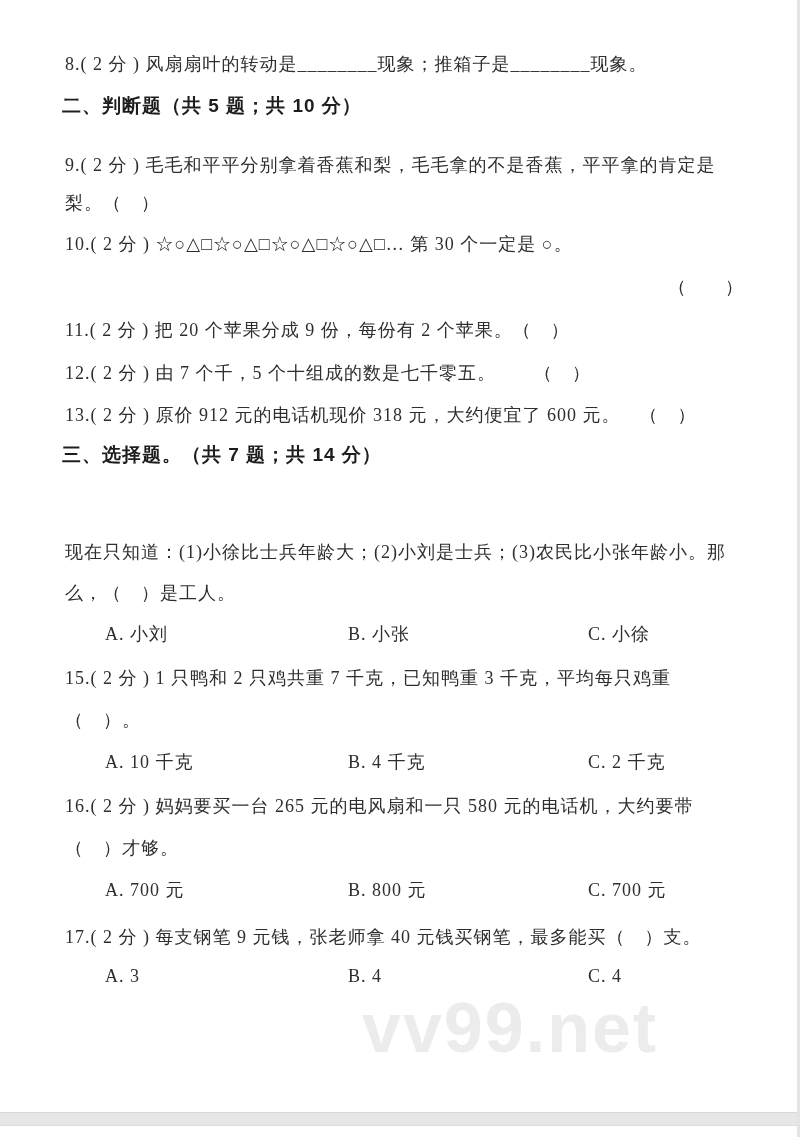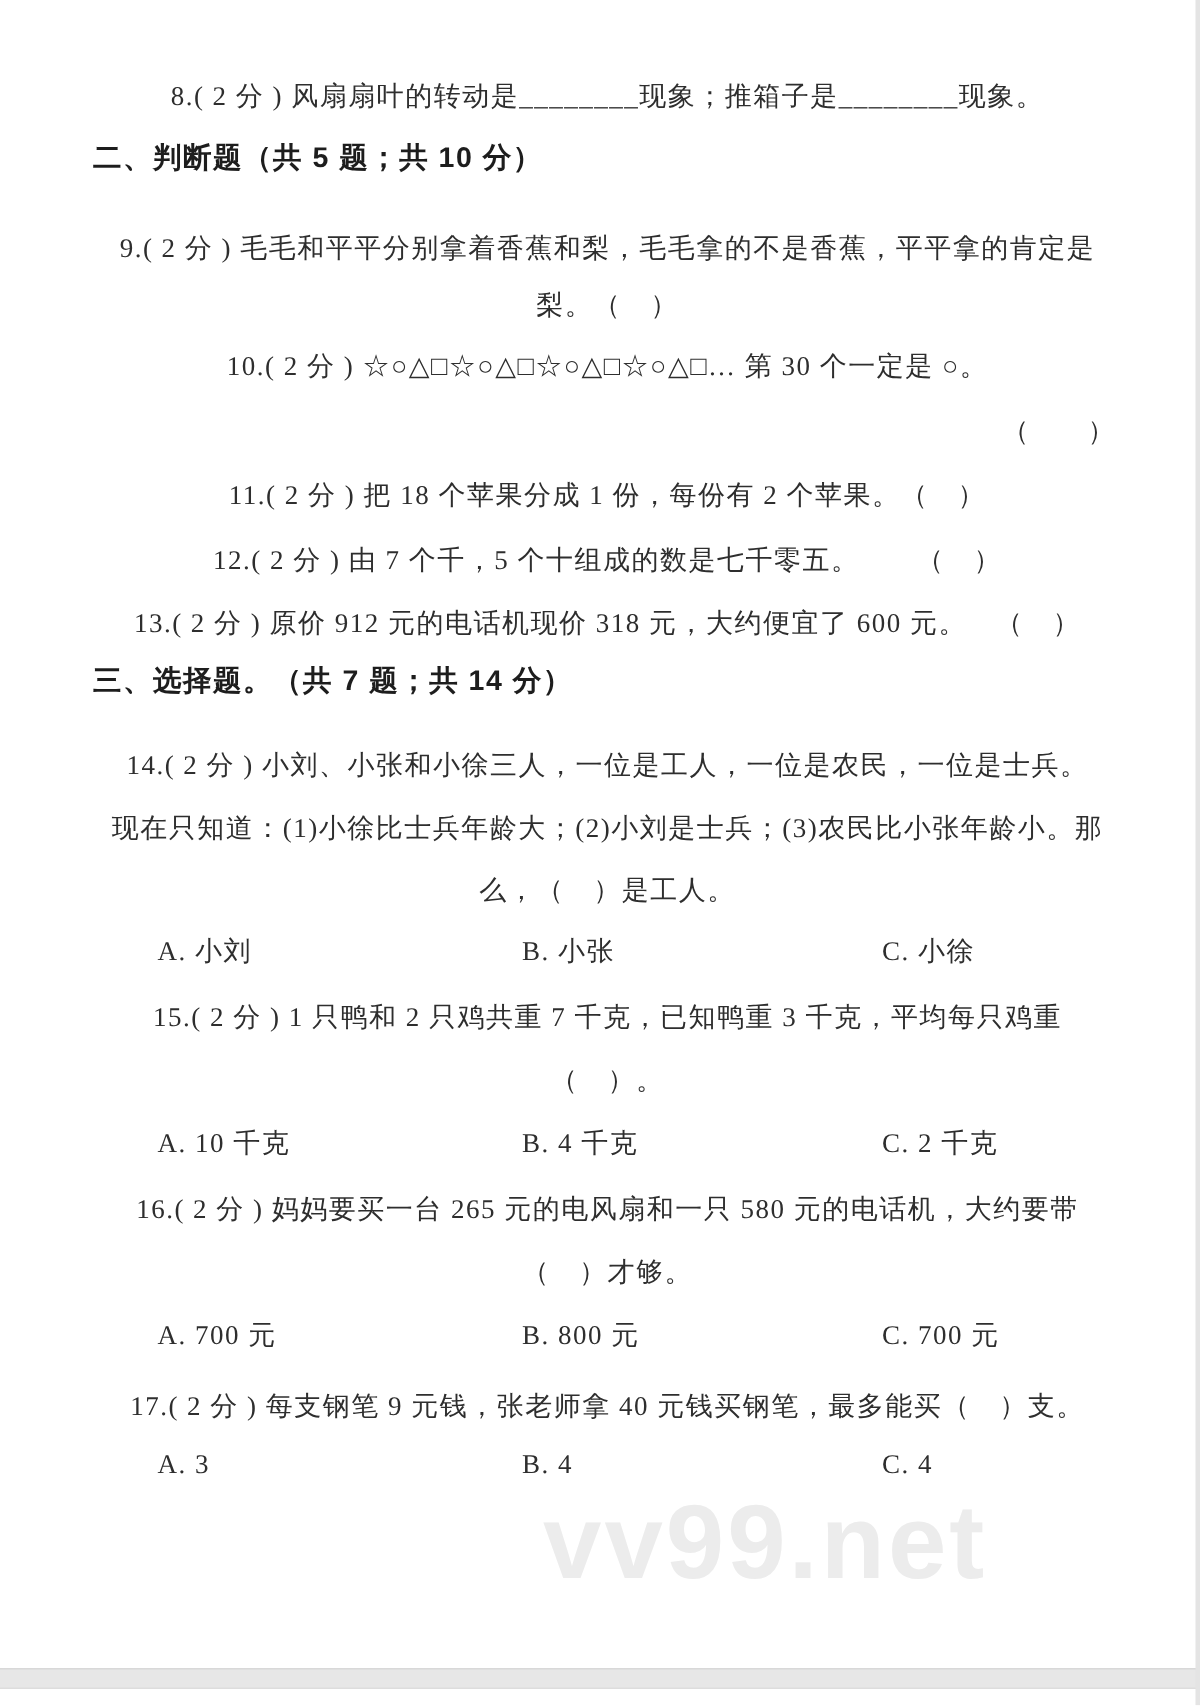--- a/index.html
+++ b/index.html
@@ -27,21 +27,20 @@
   }
   .line {
     position: absolute;
     left: 65px;
     width: 680px;
     font-size: 18px;
     line-height: 26px;
     letter-spacing: 1px;
     white-space: pre;
     color: #2e2e2e;
-    text-align: center;
   }
   .heading {
     position: absolute;
     left: 62px;
     width: 690px;
     font-family: Liberation Sans, sans-serif;
     font-weight: bold;
     font-size: 19px;
     line-height: 27px;
     letter-spacing: 1px;
@@ -107,27 +106,26 @@
   <div class="line" style="top:51px">8.( 2 分 ) 风扇扇叶的转动是________现象；推箱子是________现象。</div>
 
   <div class="heading" style="top:92px">二、判断题（共 5 题；共 10 分）</div>
 
   <div class="line" style="top:152px">9.( 2 分 ) 毛毛和平平分别拿着香蕉和梨，毛毛拿的不是香蕉，平平拿的肯定是</div>
   <div class="line" style="top:190px">梨。（　）</div>
 
   <div class="line" style="top:231px">10.( 2 分 ) ☆○△□☆○△□☆○△□☆○△□… 第 30 个一定是 ○。</div>
   <div class="answer-right" style="top:275px">（　　）</div>
 
-  <div class="line" style="top:317px">11.( 2 分 ) 把 18 个苹果分成 1 份，每份有 2 个苹果。（　）</div>
+  <div class="line" style="top:317px">11.( 2 分 ) 把 20 个苹果分成 9 份，每份有 2 个苹果。（　）</div>
   <div class="line" style="top:360px">12.( 2 分 ) 由 7 个千，5 个十组成的数是七千零五。　　（　）</div>
   <div class="line" style="top:402px">13.( 2 分 ) 原价 912 元的电话机现价 318 元，大约便宜了 600 元。　（　）</div>
 
   <div class="heading" style="top:441px">三、选择题。（共 7 题；共 14 分）</div>
 
-  <div class="line" style="top:497px">14.( 2 分 ) 小刘、小张和小徐三人，一位是工人，一位是农民，一位是士兵。</div>
   <div class="line" style="top:539px">现在只知道：(1)小徐比士兵年龄大；(2)小刘是士兵；(3)农民比小张年龄小。那</div>
   <div class="line" style="top:580px">么，（　）是工人。</div>
   <div class="opts" style="top:622px">
     <span class="opt a">A. 小刘</span>
     <span class="opt b">B. 小张</span>
     <span class="opt c">C. 小徐</span>
   </div>
 
   <div class="line" style="top:665px">15.( 2 分 ) 1 只鸭和 2 只鸡共重 7 千克，已知鸭重 3 千克，平均每只鸡重</div>
   <div class="line" style="top:707px">（　）。</div>

